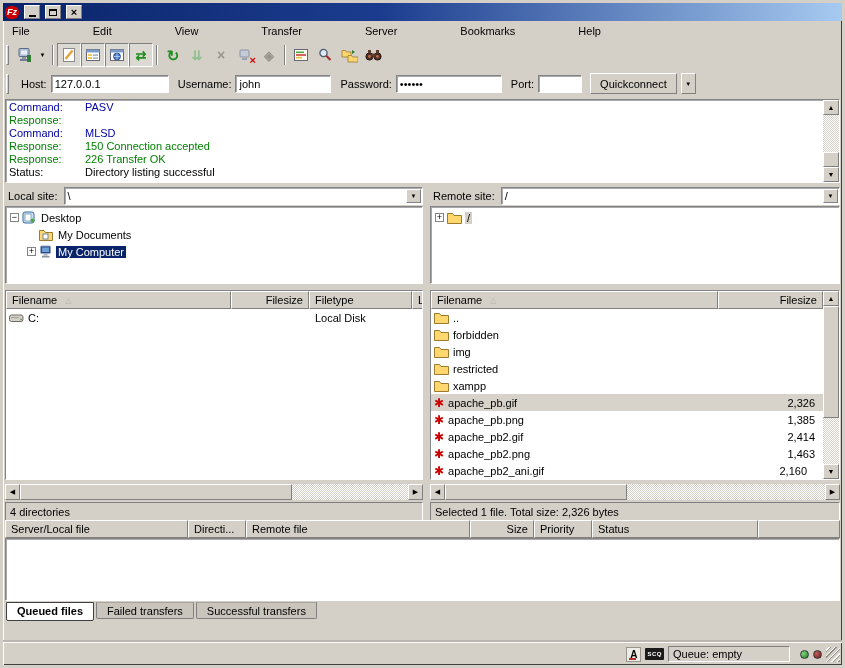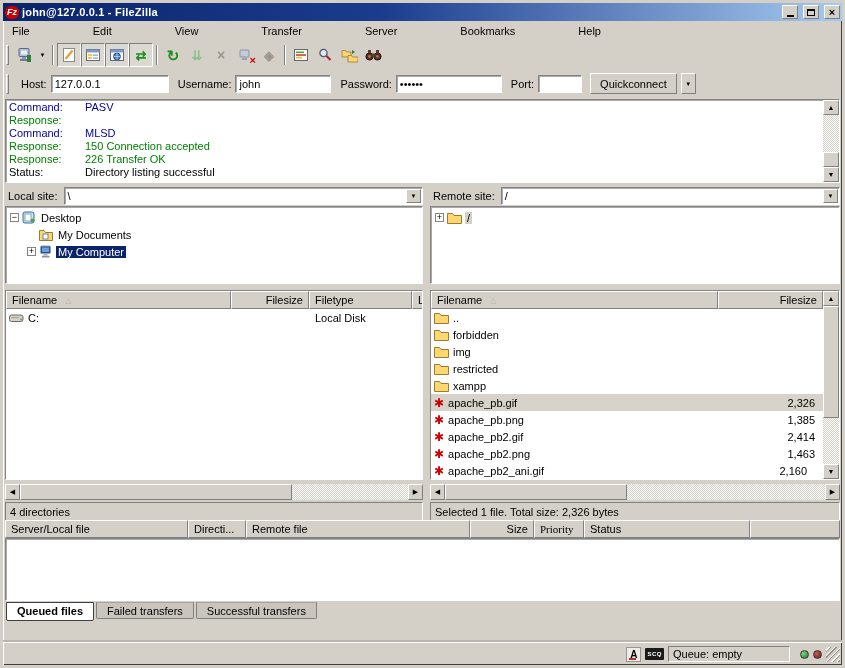--- a/index.html
+++ b/index.html
@@ -134,21 +134,20 @@
   .resizegrip{width:14px;height:15px;flex:none;
     background:repeating-linear-gradient(135deg,transparent 0 2px,#fff 2px 3px,#928e86 3px 4px);}
 </style>
 </head>
 <body>
 
 <div id="app">
 
   <div class="titlebar">
     <span class="fzicon center">Fz</span>
-    <span class="wintitle">john@127.0.0.1 - FileZilla</span>
     <span class="wbtn raised center">
         <span class="g-min"></span>
       </span>
     <span class="wbtn raised center">
         <span class="g-max"></span>
       </span>
     <span class="wbtn raised center">
         <span class="g-close">×</span>
       </span>
   </div>
@@ -531,21 +530,21 @@
       </span>
     <span class="hcol" style="width:58px;">
         <span>Directi...</span>
       </span>
     <span class="hcol" style="width:224px;">
         <span>Remote file</span>
       </span>
     <span class="hcol right" style="width:64px;">
         <span>Size</span>
       </span>
-    <span class="hcol" style="width:50px;font-family:Liberation Serif, serif;">
+    <span class="hcol" style="width:58px;">
         <span>Priority</span>
       </span>
     <span class="hcol" style="width:166px;">
         <span>Status</span>
       </span>
     <span class="hcol" style="flex:1;"></span>
   </div>
   <div class="queuebody"></div>
   <div class="tabs">
     <span class="tab active">Queued files</span>

